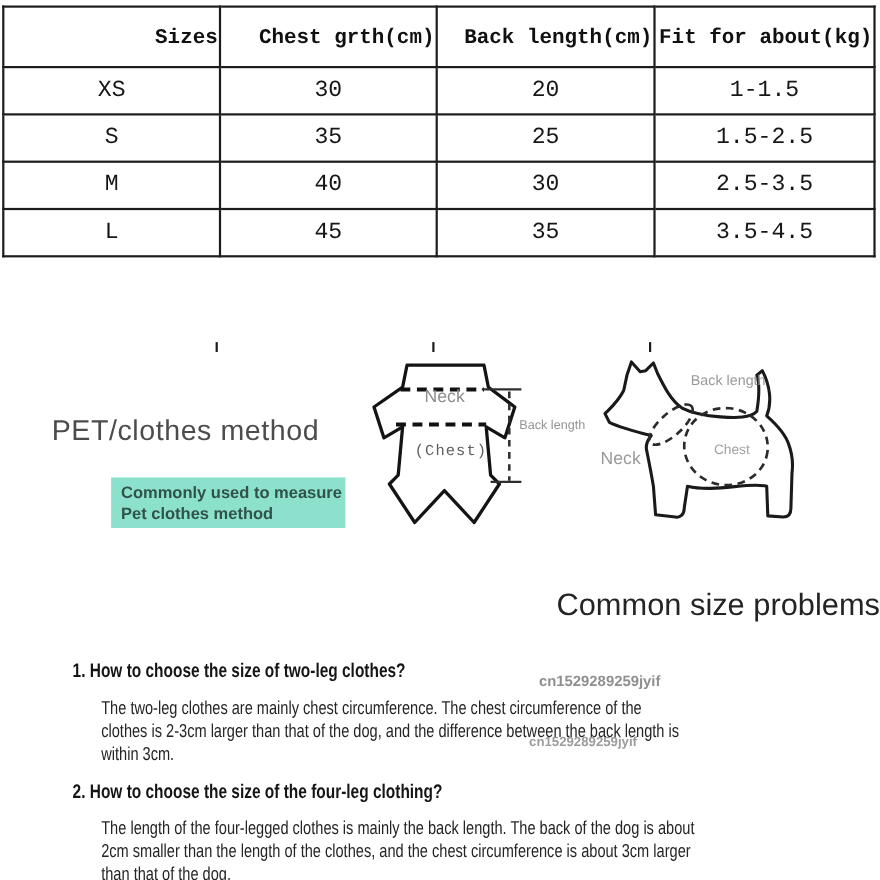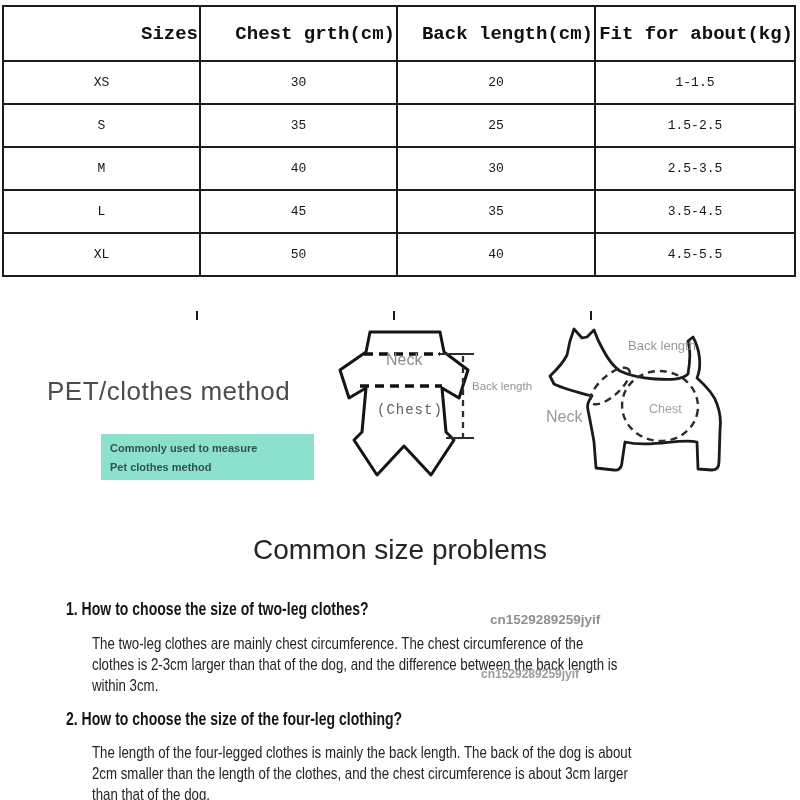--- a/index.html
+++ b/index.html
@@ -5,47 +5,47 @@
   html,body{margin:0;padding:0;background:#ffffff;}
   .page{position:relative;width:800px;height:800px;background:#ffffff;overflow:hidden;
         font-family:"Liberation Sans","DejaVu Sans",sans-serif;}
 
   
   table.size-table{position:absolute;left:2px;top:5px;width:794px;border-collapse:collapse;
         table-layout:fixed;font-family:"Liberation Mono","DejaVu Sans Mono",monospace;}
   table.size-table th, table.size-table td{border:2px solid #1c1c1c;text-align:center;
         vertical-align:middle;background:#ffffff;overflow:hidden;}
   table.size-table th{height:51px;font-size:19px;font-weight:bold;color:#101010;text-align:right;}
-  table.size-table td{height:39px;font-size:13px;color:#161616;}
+  table.size-table td{height:39px;font-size:21px;color:#161616;}
   .stub{position:absolute;top:311px;width:2px;height:9px;background:#1c1c1c;}
 
   
   .pet-title{position:absolute;left:47px;top:376px;font-size:26px;color:#4c4c4c;letter-spacing:.5px;}
   .highlight-box{position:absolute;left:101px;top:434px;width:213px;height:46px;background:#8ce1cd;
-        color:#31524c;font-weight:bold;font-size:11px;line-height:19px;
+        color:#31524c;font-weight:bold;font-size:15px;line-height:19px;
         padding:5px 0 0 9px;box-sizing:border-box;}
   .clothes-svg{position:absolute;left:328px;top:318px;}
   .dog-svg{position:absolute;left:528px;top:310px;}
   .outline{fill:none;stroke:#141414;stroke-width:3;stroke-linejoin:round;stroke-linecap:round;}
   .dog-outline{fill:#ffffff;stroke:#1a1a1a;stroke-width:2.8;stroke-linejoin:round;stroke-linecap:round;}
   .dash-thick{stroke:#111111;stroke-width:3.6;stroke-dasharray:9 6;}
   .dash-mid{stroke:#2e2e2e;stroke-width:2.3;stroke-dasharray:6 5;}
   .solid-thin{stroke:#2e2e2e;stroke-width:2;}
   .dash-ellipse{fill:none;stroke:#2b2b2b;stroke-width:2.4;stroke-dasharray:7 5;}
   text{font-family:"Liberation Sans","DejaVu Sans",sans-serif;}
   .lbl-neck-c{font-size:16px;fill:#8d8d8d;}
   .lbl-chest-c{font-family:"Liberation Mono","DejaVu Sans Mono",monospace;font-size:14px;
         fill:#5f5f5f;letter-spacing:1px;}
   .lbl-bl-c{font-size:11.5px;fill:#949494;}
   .lbl-bl-d{font-size:13px;fill:#999999;}
   .lbl-neck-d{font-size:16px;fill:#999999;}
   .lbl-chest-d{font-size:12.5px;fill:#a2a2a2;}
 
   
-  .big-heading{position:absolute;left:0;top:534px;width:800px;text-align:center;
+  .big-heading{position:absolute;left:0;top:534px;width:800px;text-align:right;
         font-size:28px;color:#242424;}
   .question{position:absolute;left:66px;font-size:18px;font-weight:bold;color:#151515;
         transform:scaleX(0.78);transform-origin:left top;white-space:nowrap;}
   .q1{top:599px;} .q2{top:709px;}
   .answer{position:absolute;left:92px;font-size:17px;color:#242424;line-height:21px;
         transform:scaleX(0.78);transform-origin:left top;}
   .answer div{white-space:nowrap;}
   .a1{top:633px;} .a2{top:742px;}
   .watermark{position:absolute;white-space:nowrap;font-weight:bold;}
   .wm1{left:490px;top:612px;font-size:13.5px;color:#8f8f8f;}
@@ -88,26 +88,20 @@
           <td>M</td>
           <td>40</td>
           <td>30</td>
           <td>2.5-3.5</td>
         </tr>
         <tr>
           <td>L</td>
           <td>45</td>
           <td>35</td>
           <td>3.5-4.5</td>
-        </tr>
-        <tr>
-          <td>XL</td>
-          <td>50</td>
-          <td>40</td>
-          <td>4.5-5.5</td>
         </tr>
       </tbody>
   </table>
   <div class="stub" style="left:196px"></div>
   <div class="stub" style="left:393px"></div>
   <div class="stub" style="left:590px"></div>
 
   <div class="pet-title">PET/clothes method</div>
 
   <div class="highlight-box">

